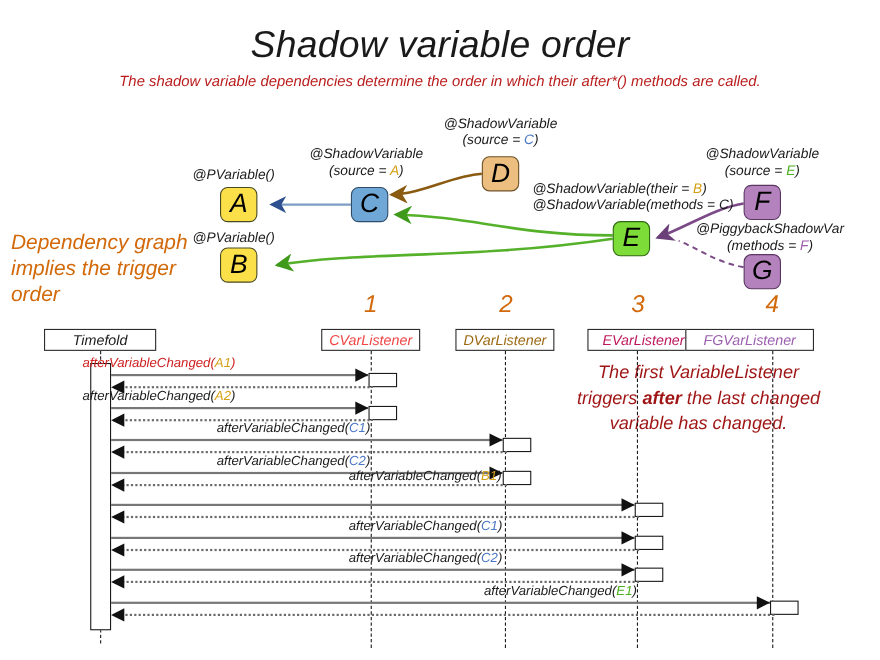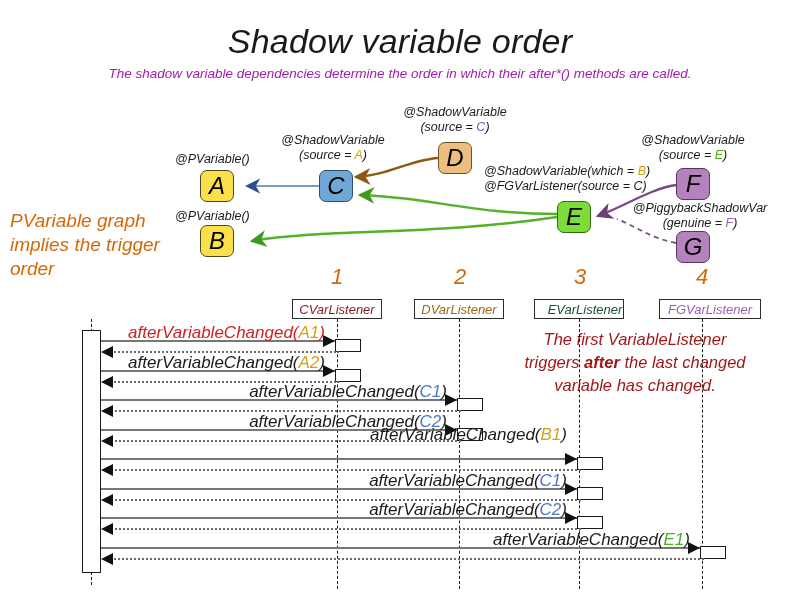--- a/index.html
+++ b/index.html
@@ -4,21 +4,21 @@
 <style>
   html,body{margin:0;padding:0;background:#ffffff;}
   body{width:800px;height:600px;overflow:hidden;
        font-family:"Liberation Sans",sans-serif;color:#000;}
   #stage{position:relative;width:800px;height:600px;font-style:italic;}
 
   
   .title{position:absolute;left:0;top:22px;width:800px;text-align:center;
          font-size:34px;letter-spacing:.2px;color:#1a1a1a;}
   .subtitle{position:absolute;left:0;top:66px;width:800px;text-align:center;
-            font-size:13.5px;color:#a21caf;}
+            font-size:13.5px;color:#b91c1c;}
 
   
   .node{position:absolute;width:34px;height:32px;border-radius:7px;
         border:1.6px solid #3b3b3b;display:flex;align-items:center;
         justify-content:center;font-size:24px;line-height:1;color:#000;
         box-sizing:border-box;}
   .n-yellow{background:#fbe04a;border-color:#4a4a22;}
   .n-blue  {background:#6fa8d6;border-color:#2f4d68;}
   .n-orange{background:#ecbe7f;border-color:#6d5127;}
   .n-green {background:#7ddc37;border-color:#2f6a12;}
@@ -42,38 +42,38 @@
   .callout{position:absolute;left:470px;top:328px;width:330px;text-align:center;
            font-size:16.5px;line-height:23px;color:#9f1414;}
   .callout b{font-weight:bold;}
 
   
   .seqnum{position:absolute;font-size:22px;color:#d2690a;text-align:center;
           width:60px;}
   .lifehead{position:absolute;height:20px;border:1.3px solid #2b2b2b;
             background:#fff;display:flex;align-items:center;justify-content:center;
             font-size:13px;box-sizing:border-box;white-space:nowrap;padding:0 4px;}
-  .lh-c{color:#7f1d1d;text-align:right;}
+  .lh-c{color:#ef4444;text-align:right;}
   .lh-d{color:#9c6a12;}
-  .lh-e{color:#14532d;padding-left:16px;}
+  .lh-e{color:#be185d;padding-left:16px;}
   .lh-f{color:#9b5fae;}
   .lh-t{color:#1a1a1a;}
 
   
   .lifeline{position:absolute;width:0;border-left:1.4px dashed #1a1a1a;}
   .actbar{position:absolute;background:#fff;border:1.4px solid #1a1a1a;
           box-sizing:border-box;}
   .actsmall{position:absolute;background:#fff;border:1.2px solid #1a1a1a;
             width:26px;height:13px;box-sizing:border-box;}
 
   
   .msg-line{position:absolute;height:0;border-top:2.4px solid #777;}
   .msg-ret{position:absolute;height:0;border-top:2px dotted #6b6b6b;}
-  .msg-label{position:absolute;font-size:17px;color:#1a1a1a;white-space:nowrap;
-             text-align:right;}
+  .msg-label{position:absolute;font-size:12px;color:#1a1a1a;white-space:nowrap;
+             }
   .msg-label.first{color:#cf2020;}
   .ah{position:absolute;width:0;height:0;}
   .ah-r{border-top:6px solid transparent;border-bottom:6px solid transparent;
         border-left:12px solid #111;}
   .ah-l{border-top:6px solid transparent;border-bottom:6px solid transparent;
         border-right:12px solid #111;}
   svg.overlay{position:absolute;left:0;top:0;width:800px;height:600px;
               pointer-events:none;}
 </style>
 </head>
@@ -128,54 +128,55 @@
     <div>@ShadowVariable</div>
     <div><span>(source = </span><span class="cA">A</span><span>)</span></div>
   </div>
 
   <div class="anno center" style="left:395px;top:105px;width:120px;">
     <div>@ShadowVariable</div>
     <div><span>(source = </span><span class="cC">C</span><span>)</span></div>
   </div>
 
   <div class="anno" style="left:484px;top:164px;">
-    <div><span>@ShadowVariable(which = </span><span class="cB">B</span><span>)</span></div>
-    <div>@FGVarListener(source = C)</div>
+    <div><span>@ShadowVariable(their = </span><span class="cB">B</span><span>)</span></div>
+    <div>@ShadowVariable(methods = C)</div>
   </div>
 
   <div class="anno center" style="left:633px;top:133px;width:120px;">
     <div>@ShadowVariable</div>
     <div><span>(source = </span><span class="cE">E</span><span>)</span></div>
   </div>
 
   <div class="anno center" style="left:610px;top:201px;width:180px;">
     <div>@PiggybackShadowVar</div>
-    <div><span>(genuine = </span><span class="cF">F</span><span>)</span></div>
-  </div>
-
-  <div class="dep-note">PVariable graph implies the trigger order</div>
+    <div><span>(methods = </span><span class="cF">F</span><span>)</span></div>
+  </div>
+
+  <div class="dep-note">Dependency graph implies the trigger order</div>
 
   <div class="callout">
     <div>The first VariableListener</div>
     <div><span>triggers </span><b>after</b><span> the last changed</span></div>
     <div>variable has changed.</div>
   </div>
 
+  <div class="lifehead lh-t" style="left:40px;top:299px;width:102px;">Timefold</div>
 
   <div class="seqnum" style="left:307px;top:264px;">1</div>
   <div class="lifehead lh-c" style="left:292px;top:299px;width:90px;">CVarListener</div>
 
   <div class="seqnum" style="left:430px;top:264px;">2</div>
   <div class="lifehead lh-d" style="left:414px;top:299px;width:90px;">DVarListener</div>
 
   <div class="seqnum" style="left:550px;top:264px;">3</div>
   <div class="lifehead lh-e" style="left:534px;top:299px;width:90px;">EVarListener</div>
 
   <div class="seqnum" style="left:672px;top:264px;">4</div>
-  <div class="lifehead lh-f" style="left:659px;top:299px;width:102px;">FGVarListener</div>
+  <div class="lifehead lh-f" style="left:623px;top:299px;width:117px;">FGVarListener</div>
 
   <div class="lifeline" style="left:91px;top:319px;height:266px;"></div>
   <div class="lifeline" style="left:337px;top:319px;height:270px;"></div>
   <div class="lifeline" style="left:459px;top:319px;height:270px;"></div>
   <div class="lifeline" style="left:579px;top:319px;height:270px;"></div>
   <div class="lifeline" style="left:702px;top:319px;height:270px;"></div>
 
   <div class="actbar" style="left:82px;top:330px;width:19px;height:243px;"></div>
 
   <div id="messages">

